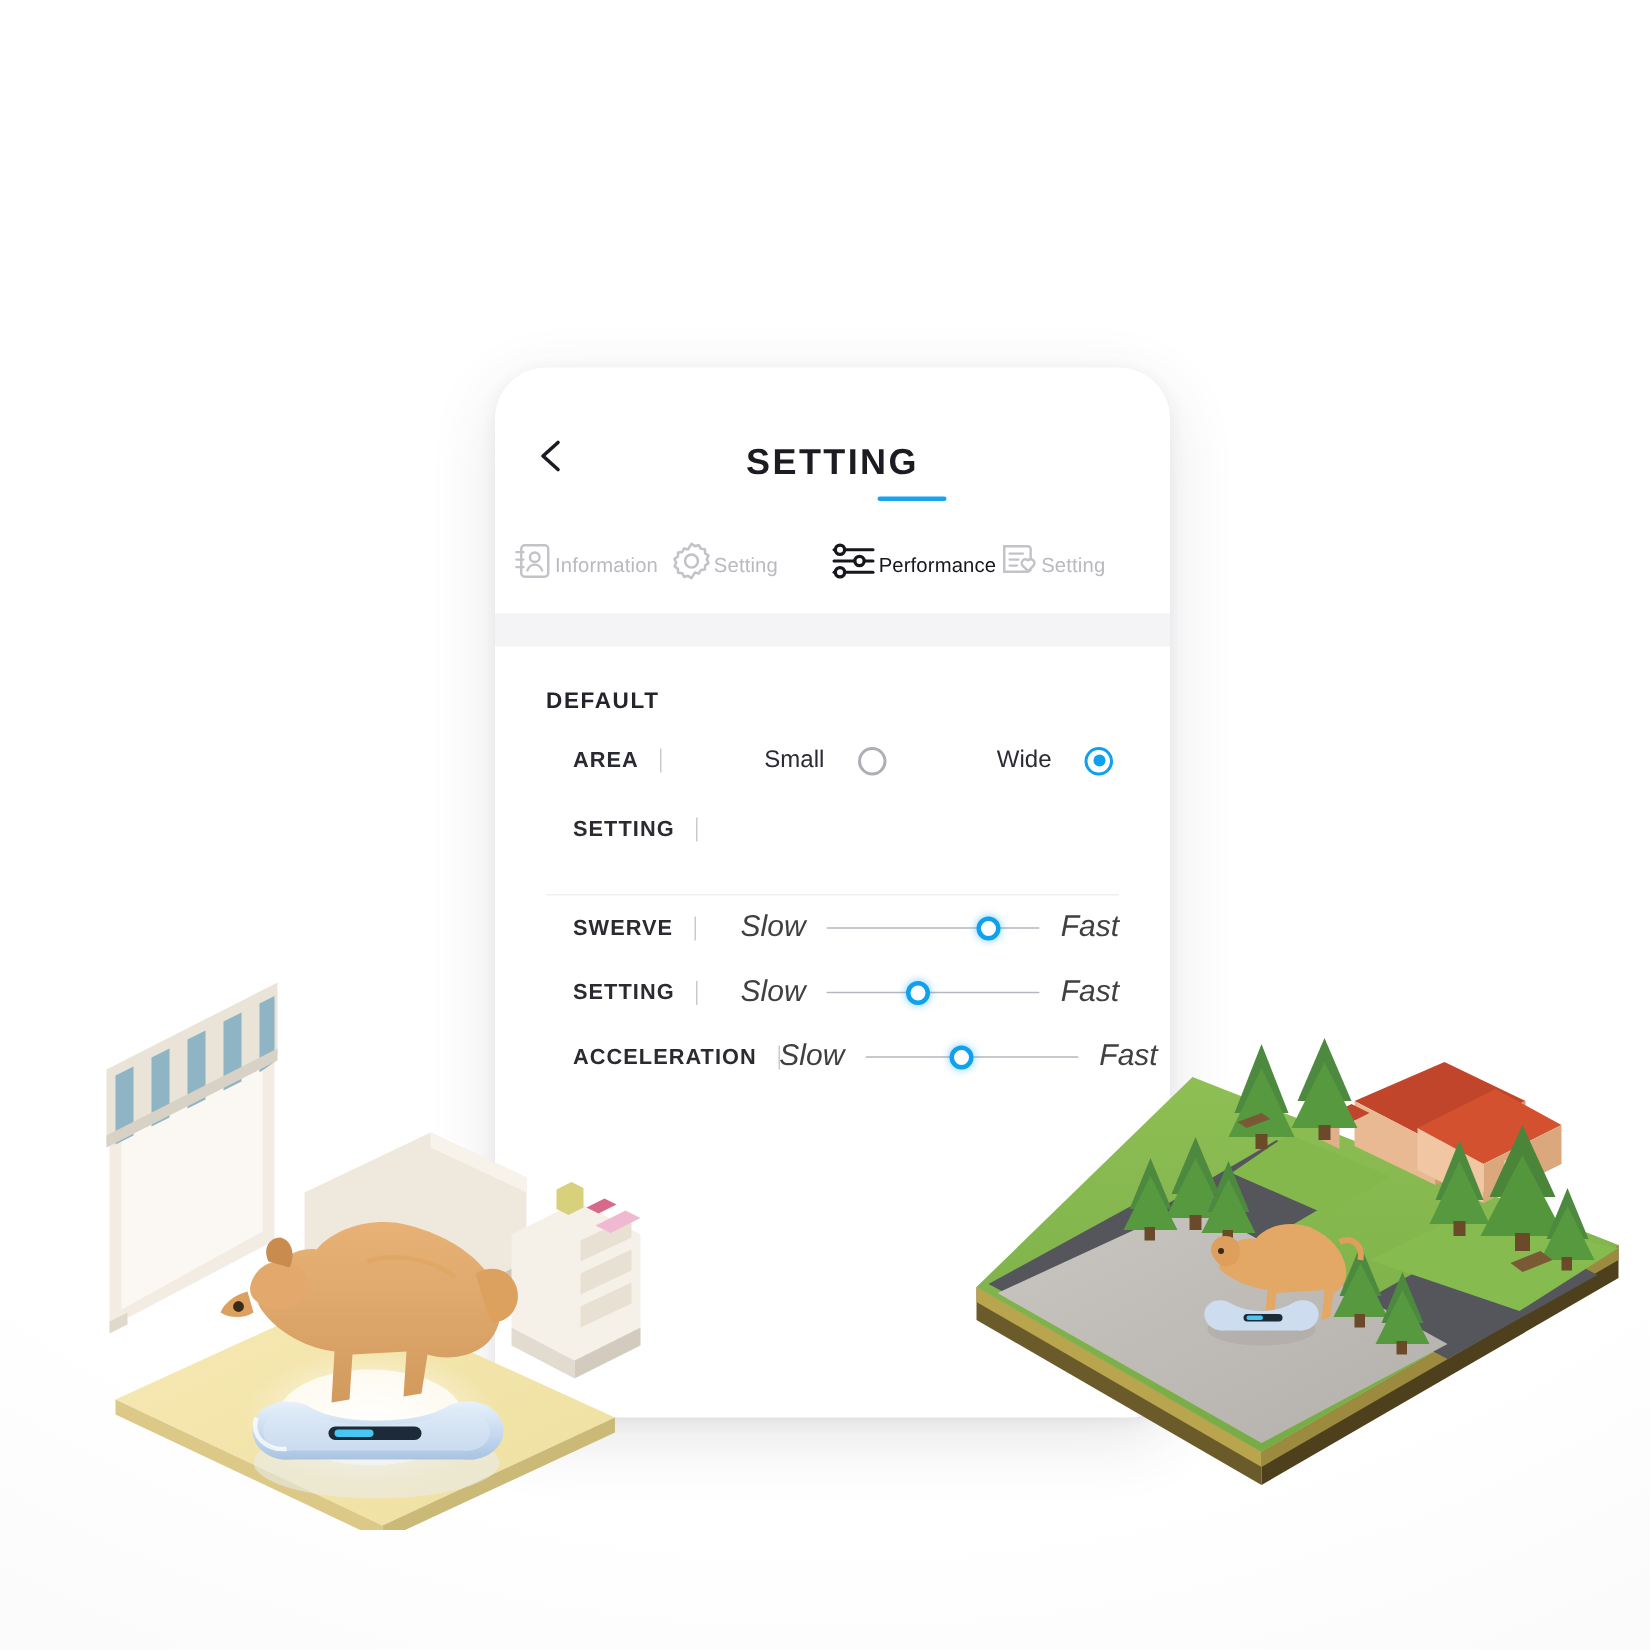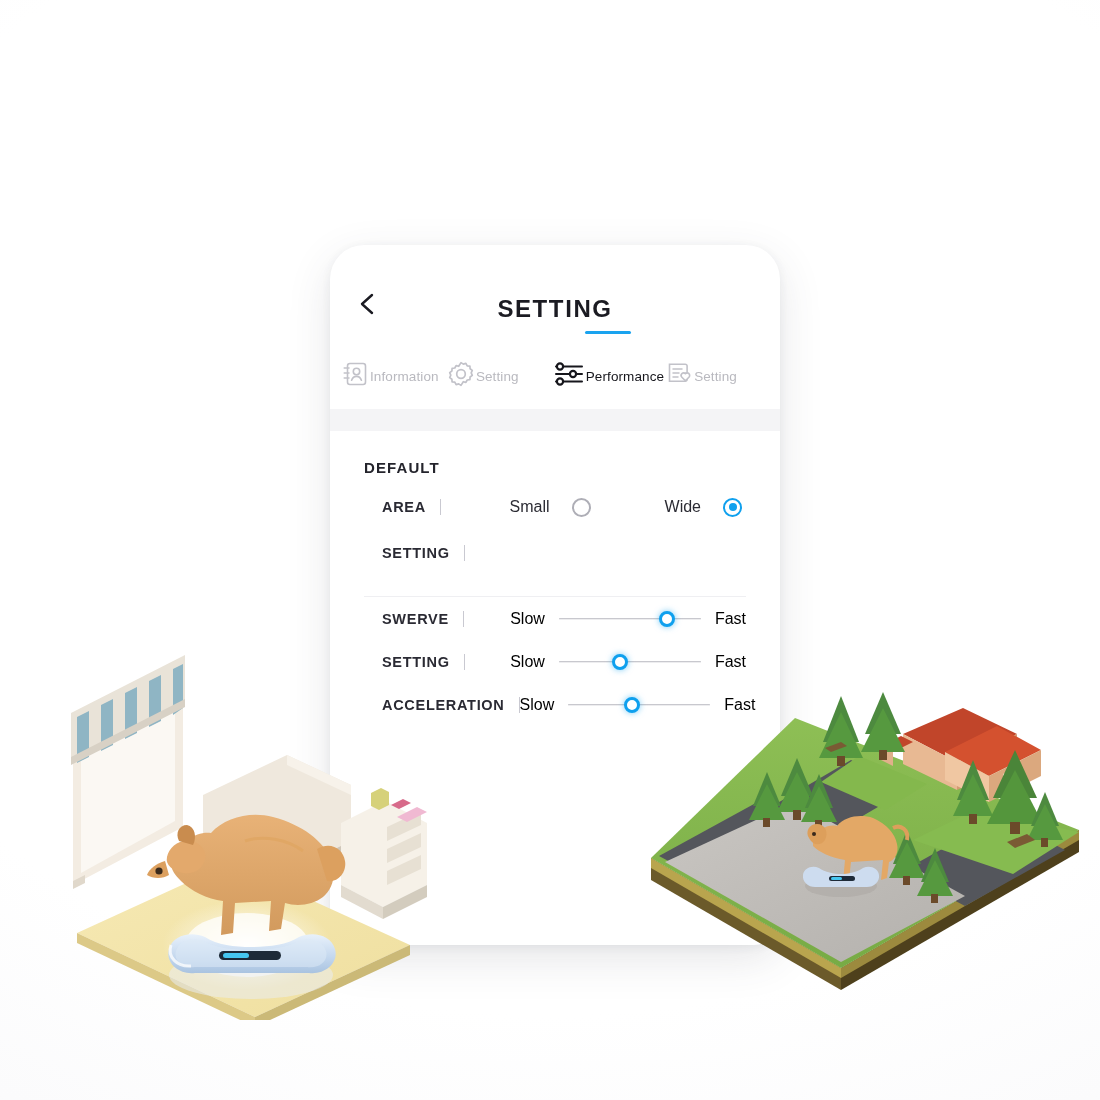--- a/index.html
+++ b/index.html
@@ -138,21 +138,21 @@
   .slider-row{
     display:flex;align-items:center;
     height:43px;
     padding-left:18px;
     box-sizing:border-box;
   }
   .slider-wrap{
     flex:1;display:flex;align-items:center;justify-content:flex-end;
   }
   .slider-end{
-    font-size:16px;color:#000000;white-space:nowrap;
+    font-size:20px;color:#404040;white-space:nowrap;font-style:italic;
   }
   .track{
     position:relative;
     width:142px;height:18px;
     margin:0 14px;
     display:flex;align-items:center;
     cursor:pointer;
   }
   .track::before{
     content:"";position:absolute;left:0;right:0;top:50%;

